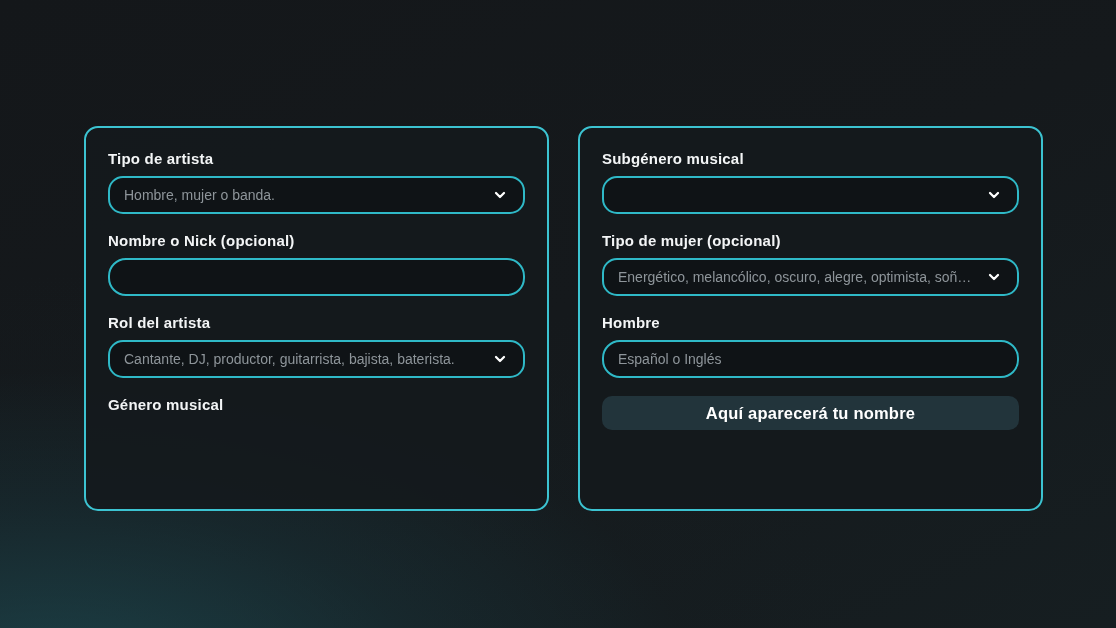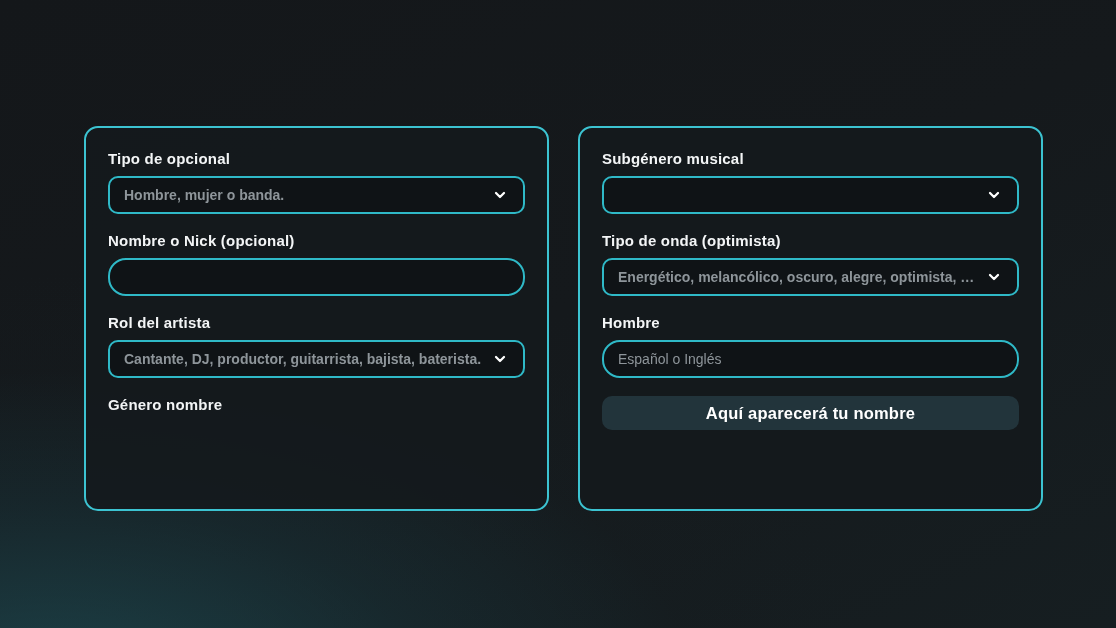--- a/index.html
+++ b/index.html
@@ -31,27 +31,26 @@
     color: #f3f5f6;
     font-size: 15px;
     font-weight: 700;
     letter-spacing: 0.2px;
     margin-bottom: 9px;
   }
   .field {
     height: 38px;
     width: 100%;
     border: 2px solid #2fb9c7;
-    border-radius: 10px;
+    border-radius: 15px;
     background: #0f1316;
     display: flex;
     align-items: center;
     padding: 0 14px;
     cursor: pointer;
-    font-weight: bold;
   }
   .field .ph {
     flex: 1;
     color: #8e959a;
     font-size: 14px;
     white-space: nowrap;
     overflow: hidden;
     text-overflow: ellipsis;
   }
   .chev { width: 18px; height: 18px; flex: 0 0 auto; margin-left: 8px; display: flex; align-items: center; justify-content: center; }
@@ -101,21 +100,21 @@
   }
 </style>
 </head>
 <body>
 
 <div class="stage">
 
   <section class="card left">
 
     <div class="group">
-      <div class="field-label">Tipo de opcional</div>
+      <div class="field-label">Tipo de artista</div>
       <div class="field" role="combobox">
         <span class="ph">Hombre, mujer o banda.</span>
         <span class="chev">
           <svg viewBox="0 0 24 24">
               <path d="M6 9l6 6 6-6" fill="none" stroke="#ffffff" stroke-width="3.4" stroke-linecap="round" stroke-linejoin="round"></path>
             </svg>
         </span>
       </div>
     </div>
 
@@ -130,41 +129,41 @@
         <span class="ph">Cantante, DJ, productor, guitarrista, bajista, baterista.</span>
         <span class="chev">
           <svg viewBox="0 0 24 24">
               <path d="M6 9l6 6 6-6" fill="none" stroke="#ffffff" stroke-width="3.4" stroke-linecap="round" stroke-linejoin="round"></path>
             </svg>
         </span>
       </div>
     </div>
 
     <div class="group">
-      <div class="field-label">Género nombre</div>
+      <div class="field-label">Género musical</div>
     </div>
 
   </section>
 
   <section class="card right">
 
     <div class="group">
       <div class="field-label">Subgénero musical</div>
       <div class="field" role="combobox">
         <span class="ph"></span>
         <span class="chev">
           <svg viewBox="0 0 24 24">
               <path d="M6 9l6 6 6-6" fill="none" stroke="#ffffff" stroke-width="3.4" stroke-linecap="round" stroke-linejoin="round"></path>
             </svg>
         </span>
       </div>
     </div>
 
     <div class="group">
-      <div class="field-label">Tipo de onda (optimista)</div>
+      <div class="field-label">Tipo de mujer (opcional)</div>
       <div class="field" role="combobox">
         <span class="ph">Energético, melancólico, oscuro, alegre, optimista, soñador ...</span>
         <span class="chev">
           <svg viewBox="0 0 24 24">
               <path d="M6 9l6 6 6-6" fill="none" stroke="#ffffff" stroke-width="3.4" stroke-linecap="round" stroke-linejoin="round"></path>
             </svg>
         </span>
       </div>
     </div>
 

